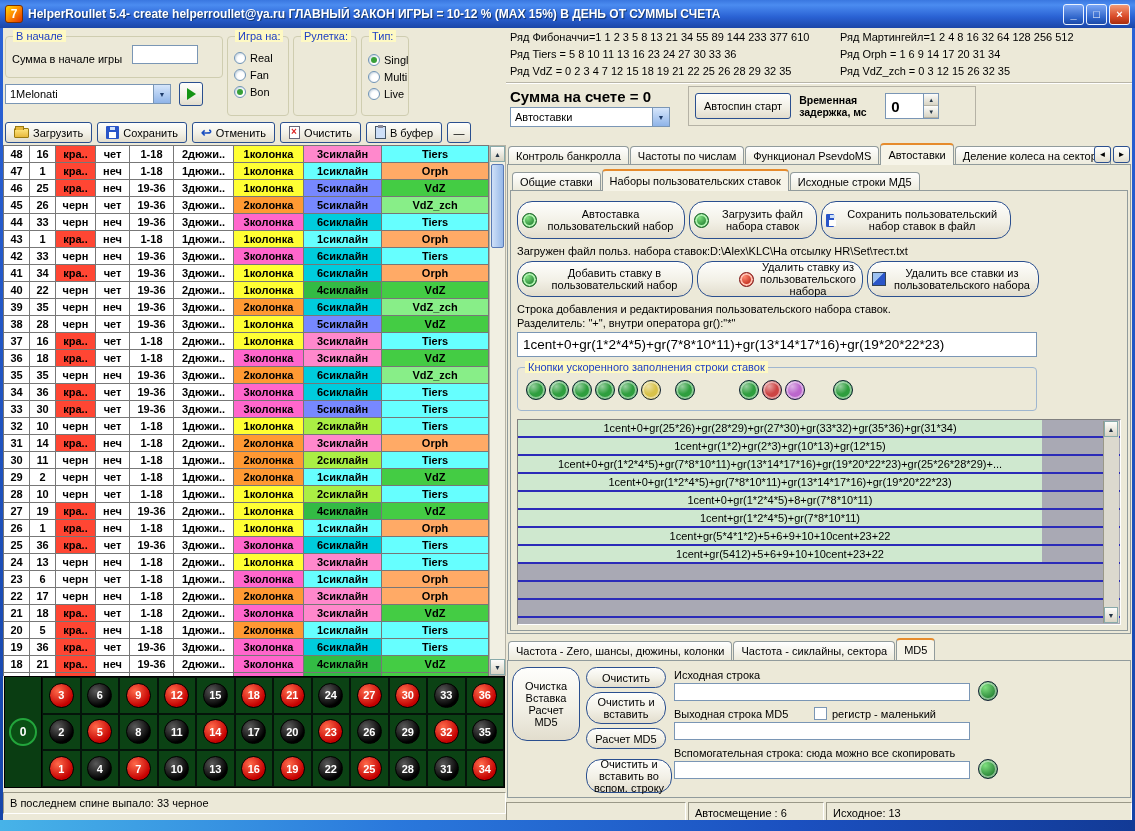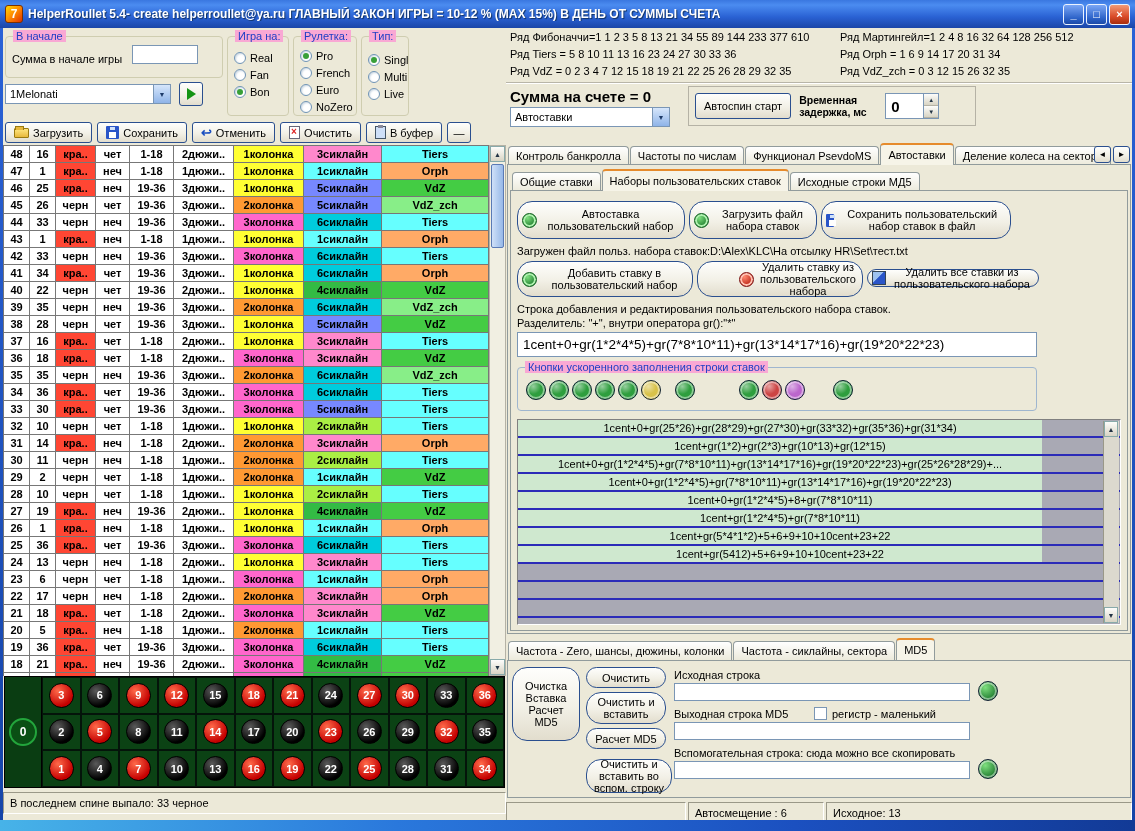--- a/index.html
+++ b/index.html
@@ -24,21 +24,21 @@
   .tbtn.close { background:linear-gradient(180deg,#f29a76,#da4c2a 60%,#a82c0c); }
 
   
   .left-panel { position:absolute; left:3px; top:28px; width:503px; height:792px; }
   .right-panel { position:absolute; left:506px; top:28px; width:626px; height:792px; }
   .bottom-strip { position:absolute; left:0; bottom:0; width:100%; height:11px;
     background:linear-gradient(90deg,#47b3e8,#2a78dc 35%,#1b50c0 70%,#123a96); z-index:55; }
 
   
   .group { position:absolute; border:1px solid #cfcdb0; border-radius:4px; }
-  .gcap { position:absolute; top:-7px; left:7px; background:#f9a8d4; padding:0 3px; color:#1d3ec4; font-size:11px; white-space:nowrap;}
+  .gcap { position:absolute; top:-7px; left:7px; background:#fef9c3; padding:0 3px; color:#1d3ec4; font-size:11px; white-space:nowrap;}
   .radio-row { display:flex; align-items:center; gap:4px; font-size:11px; height:17px; padding-left:6px;}
   .rdot { width:12px; height:12px; min-width:12px; border-radius:50%; background:#fff; border:1px solid #6f93b4; box-shadow:inset 1px 1px 2px #c9d6e2;}
   .rdot.sel { position:relative; }
   .rdot.sel::after { content:""; position:absolute; left:2px; top:2px; width:6px; height:6px; border-radius:50%; background:#38a038; }
   .combo { position:absolute; background:#fff; border:1px solid #7a96b5; font-size:11px; display:flex; align-items:center; padding-left:4px;}
   .combo .cval { flex:1; white-space:nowrap; overflow:hidden;}
   .combo .carrow { width:17px; align-self:stretch; background:linear-gradient(180deg,#d6e6fb,#8fb4e8); border-left:1px solid #7a96b5;
     display:flex; align-items:center; justify-content:center; font-size:7px; color:#1c3a68; }
 
   .xpbtn { background:linear-gradient(180deg,#fefefc,#f2f0e6 55%,#e2ddcd); border:1px solid #2a4f8f; border-radius:3px;
@@ -161,38 +161,20 @@
           </div>
           <div class="radio-row">
             <span class="rdot sel"></span>
             <span>Bon</span>
           </div>
         </div>
     </div>
 
     <div class="group" style="left:290px; top:8px; width:64px; height:80px;">
       <div class="gcap">Рулетка:</div>
-      <div style="position:absolute; left:0; top:10px; width:100%;">
-          <div class="radio-row">
-            <span class="rdot sel"></span>
-            <span>Pro</span>
-          </div>
-          <div class="radio-row">
-            <span class="rdot"></span>
-            <span>French</span>
-          </div>
-          <div class="radio-row">
-            <span class="rdot"></span>
-            <span>Euro</span>
-          </div>
-          <div class="radio-row">
-            <span class="rdot"></span>
-            <span>NoZero</span>
-          </div>
-        </div>
     </div>
 
     <div class="group" style="left:358px; top:8px; width:48px; height:80px;">
       <div class="gcap">Тип:</div>
       <div style="position:absolute; left:0; top:14px; width:100%;">
           <div class="radio-row">
             <span class="rdot sel"></span>
             <span>Singl</span>
           </div>
           <div class="radio-row">
@@ -790,21 +772,21 @@
         <div class="ctext" style="left:6px; top:54px;">Загружен файл польз. набора ставок:D:\Alex\KLC\На отсылку HR\Set\тест.txt</div>
 
         <button class="xpbtn bigbtn" style="left:6px; top:70px; width:176px; height:36px;">
           <span class="icon-coin"></span>
             <span>Добавить ставку в пользовательский набор</span>
         </button>
         <button class="xpbtn bigbtn" style="left:186px; top:70px; width:166px; height:36px;padding-left:41px;">
           <span class="icon-coin redc"></span>
             <span>Удалить ставку из пользовательского набора</span>
         </button>
-        <button class="xpbtn bigbtn" style="left:356px; top:70px; width:172px; height:18px;margin-top:8px;">
+        <button class="xpbtn bigbtn" style="left:356px; top:70px; width:172px; height:36px;">
           <span class="icon-pencil"></span>
             <span>Удалить все ставки из пользовательского набора</span>
         </button>
 
         <div class="ctext" style="left:6px; top:112px;">Строка добавления и редактирования пользовательского набора ставок.</div>
         <div class="ctext" style="left:6px; top:126px;">Разделитель: "+", внутри оператора gr():"*"</div>
 
         <input class="txt" style="position: absolute; left: 6px; top: 141px; width: 520px; height: 25px; font-size: 13.5px; padding: 0px 5px;" value="1cent+0+gr(1*2*4*5)+gr(7*8*10*11)+gr(13*14*17*16)+gr(19*20*22*23)">
 
         <div class="group" style="left:6px; top:176px; width:520px; height:44px; border-color:#9fb6cf;padding-left:36px;">

